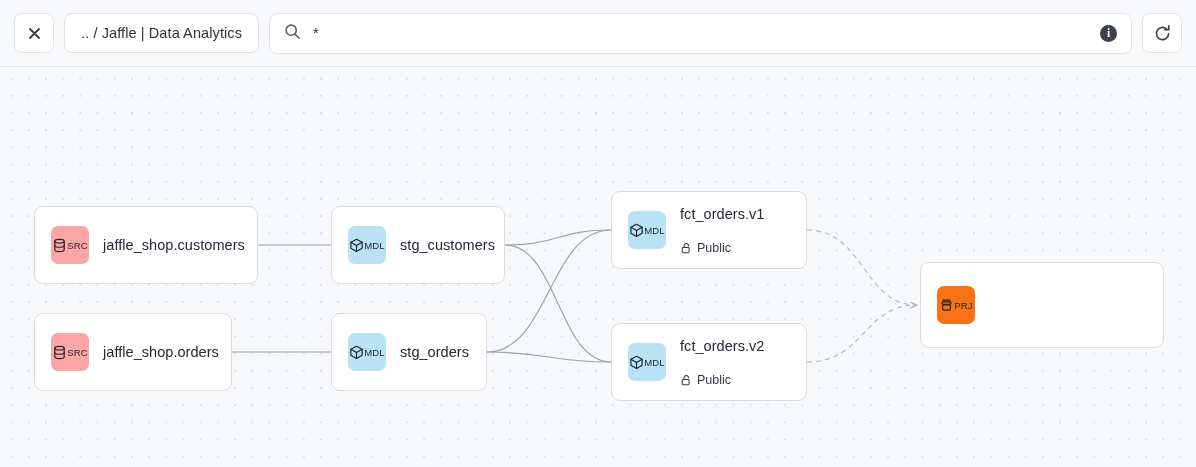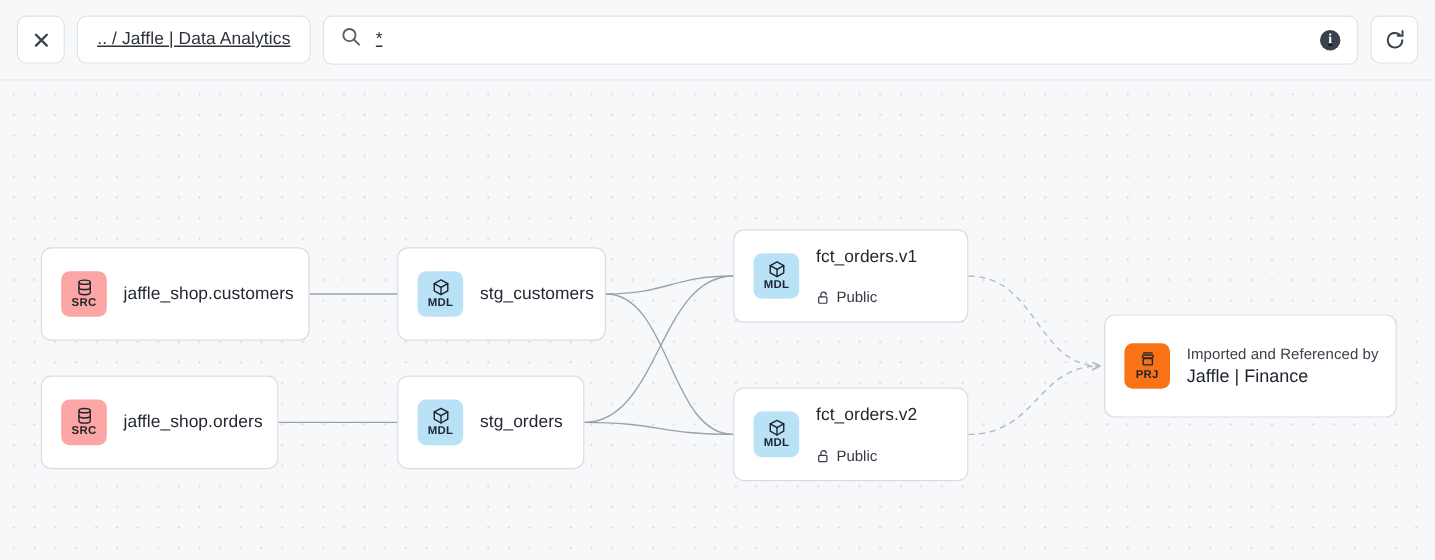--- a/index.html
+++ b/index.html
@@ -16,21 +16,20 @@
   .toolbar {
     position: absolute;
     top: 0; left: 0;
     width: 1196px; height: 66px;
     background: #f7f8fa;
     display: flex;
     align-items: center;
     padding: 0 14px;
     gap: 10px;
     z-index: 20;
-    text-decoration: underline;
   }
   .tb-btn {
     height: 40px;
     min-width: 40px;
     background: #ffffff;
     border: 1px solid #dfe3e8;
     border-radius: 8px;
     display: flex;
     align-items: center;
     justify-content: center;
@@ -120,26 +119,25 @@
     align-items: center;
     padding: 0 16px;
     cursor: pointer;
     z-index: 5;
   }
   .badge {
     flex: none;
     width: 38px; height: 38px;
     border-radius: 7px;
     display: flex;
-    flex-direction: column;
+    flex-direction: row;
     align-items: center;
     justify-content: center;
     color: #1d242e;
     margin-right: 14px;
-    font-weight: bold;
   }
   .badge svg { display: block; margin-bottom: 0px; }
   .badge-text {
     font-size: 9.5px;
     letter-spacing: .2px;
     line-height: 10px;
     font-family: "Liberation Sans", sans-serif;
     margin-top: 1px;
   }
   .badge-src { background: #fca5a5; }
@@ -371,19 +369,15 @@
     <div class="badge badge-prj">
       <span>
         <svg width="15" height="15" viewBox="0 0 16 16" fill="none" stroke="#1d242e" stroke-width="1.25" stroke-linecap="round" stroke-linejoin="round">
           <path d="M4.3 2.2 L11.7 2.2"></path>
           <rect x="3.3" y="4.1" width="9.4" height="2.6" rx="0.9"></rect>
           <rect x="3.9" y="7.3" width="8.2" height="5.6" rx="1.1"></rect>
         </svg>
       </span>
       <span class="badge-text">PRJ</span>
     </div>
-    <div class="node-body">
-      <div class="node-kicker">Imported and Referenced by</div>
-      <div class="node-strong">Jaffle | Finance</div>
-    </div>
   </div>
 
 </div>
 
 </body></html>

